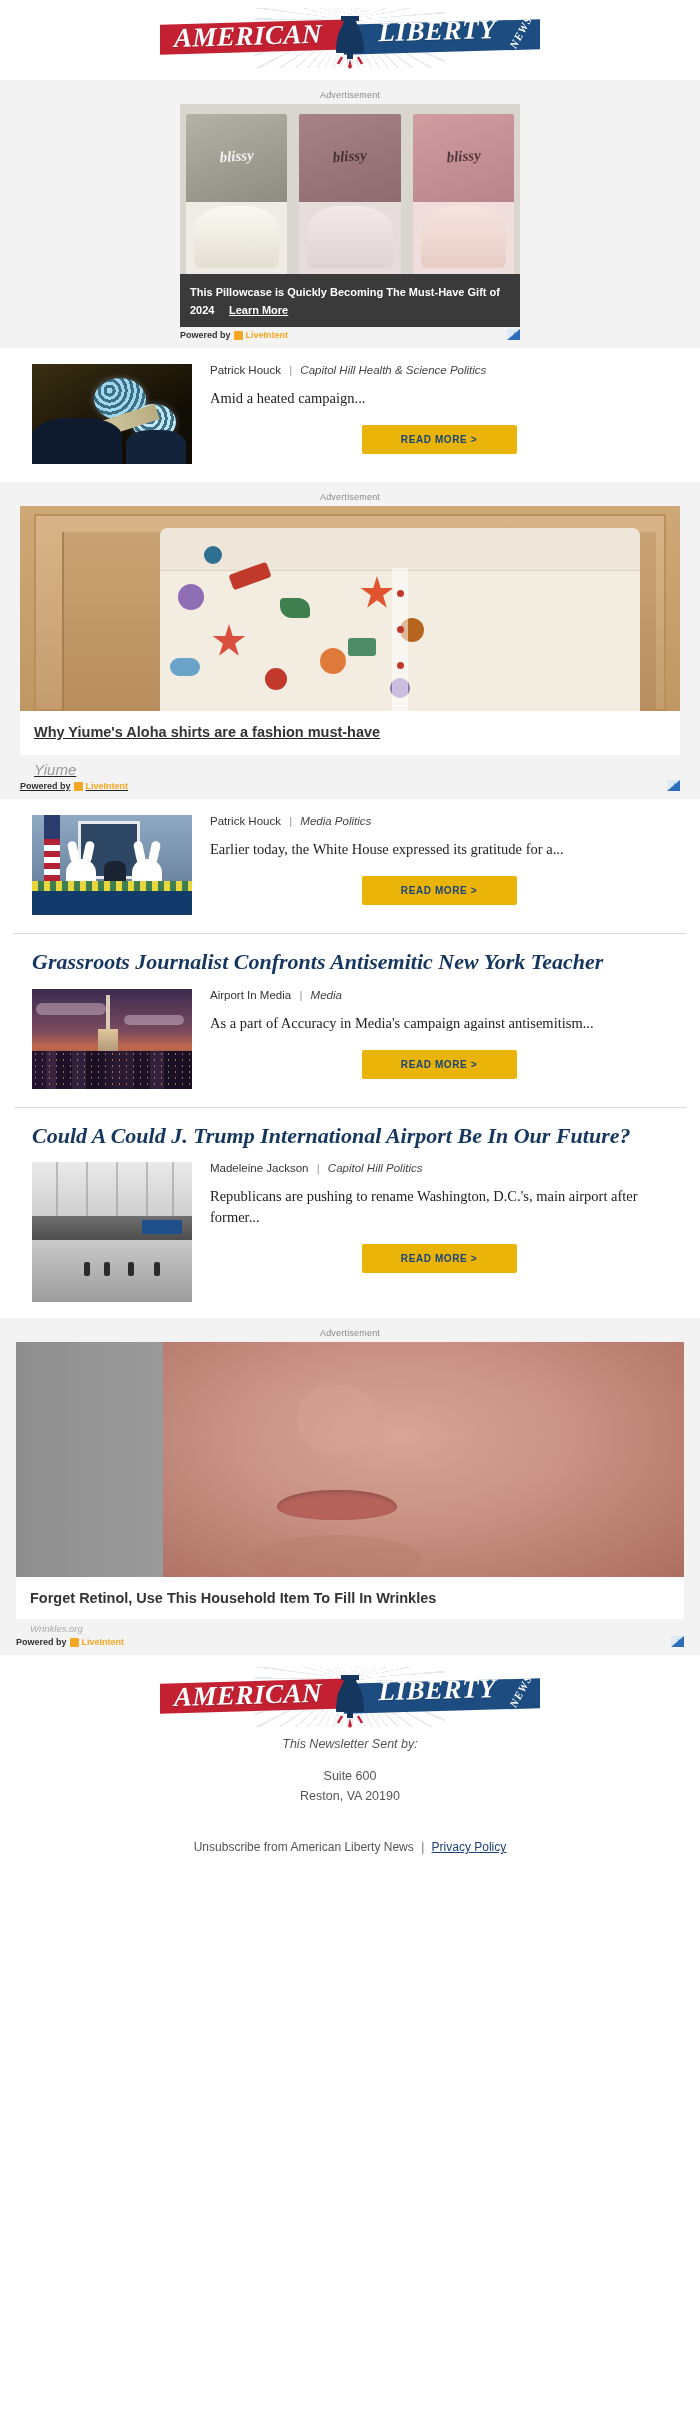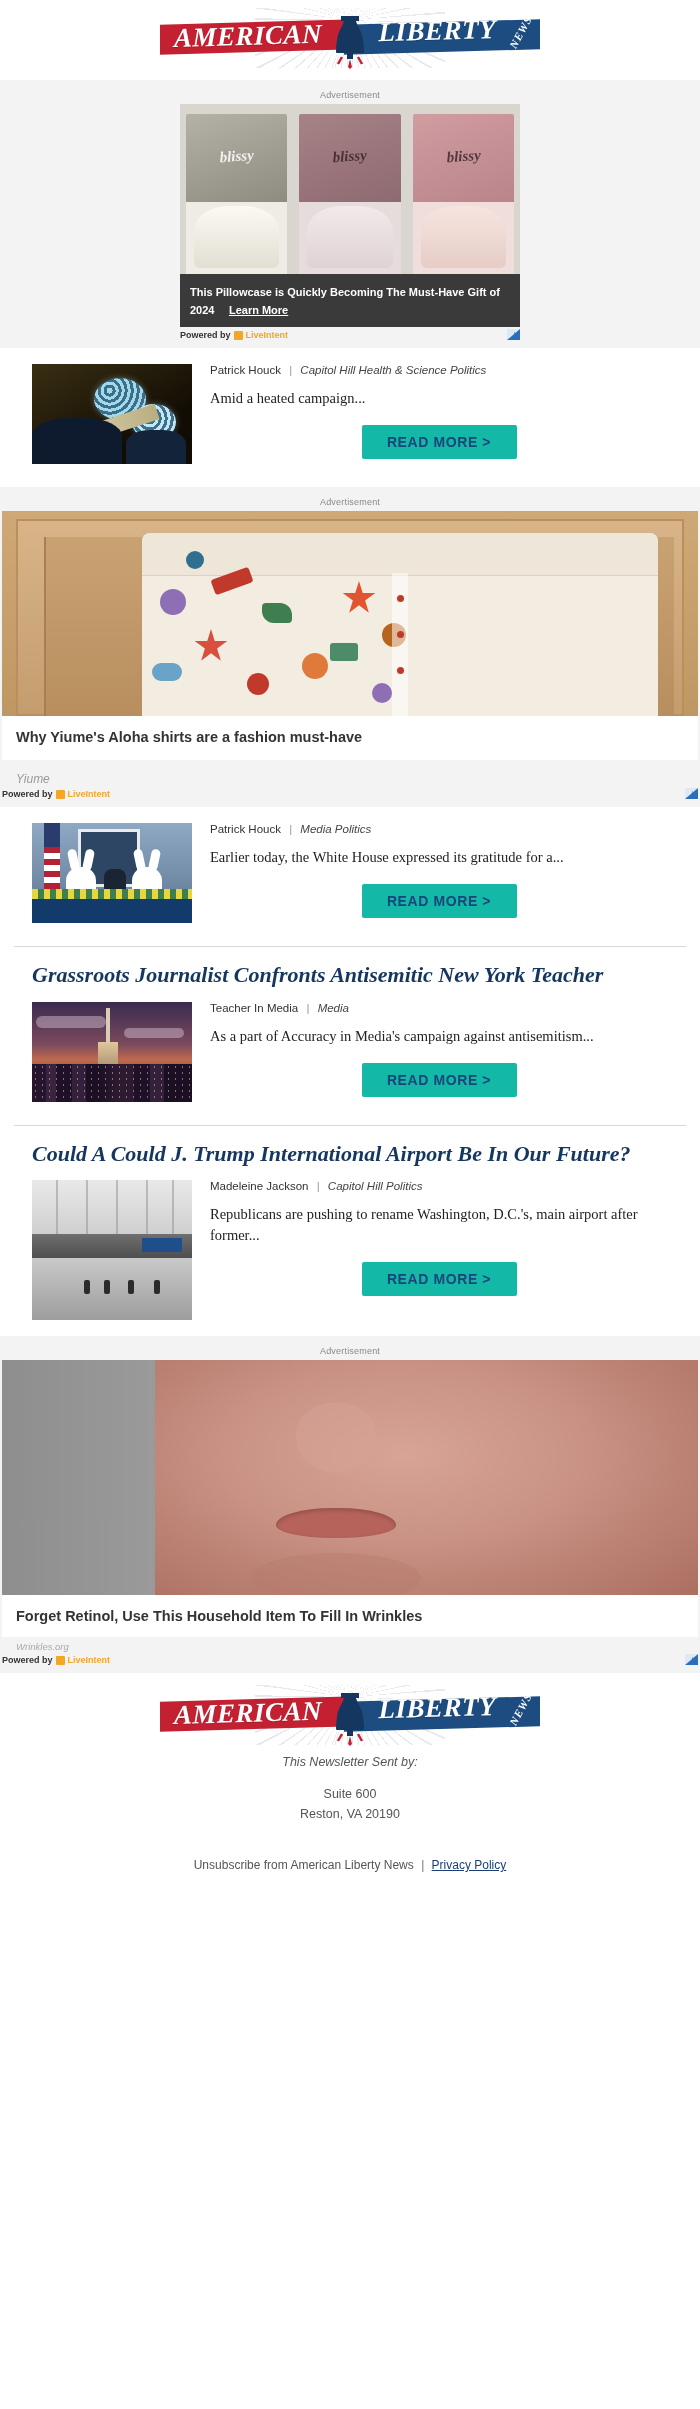--- a/index.html
+++ b/index.html
@@ -169,21 +169,21 @@
   }
   .btnr { position:absolute; left:50%; width:7px; height:7px; margin-left:-3.5px;
           background:#c0392b; border-radius:50%; }
   .ad2-caption {
     background:#fff; padding:12px 14px 14px 14px;
   }
   .ad2-caption .headline {
     font-family:"Liberation Sans", sans-serif; font-weight:700;
     font-size:14.5px; color:#333;
   }
-  .ad2-brand { font-size:12px; color:#999; font-style:italic; padding:6px 0 0 14px;margin-top:6px; }
+  .ad2-brand { font-size:15px; color:#999; font-style:italic; padding:6px 0 0 14px; }
 
   
   .ad3-inner { width:100%; }
   .wrinkles {
     height:235px; position:relative; overflow:hidden;
     background:linear-gradient(90deg,#8e8e8e 0%, #9a9a9a 22%, #b98a7c 22%, #c39487 100%);
   }
   .face {
     position:absolute; left:22%; right:0; top:0; bottom:0;
     background:radial-gradient(ellipse at 46% 40%, #d7a496 0%, #c89183 45%, #ab6f61 100%);
@@ -231,23 +231,23 @@
     font-size:11.5px; color:#333; margin-bottom:12px;
     font-family:"Liberation Sans", sans-serif;
   }
   .byline .sep { color:#999; margin:0 5px; }
   .byline .cat { font-style:italic; color:#444; }
   .excerpt {
     font-family:"Liberation Serif", serif; font-size:14.5px;
     line-height:1.45; color:#222; margin-bottom:16px;
   }
   .readmore {
-    display:block; width:155px; margin:12px auto; background:#14b8a6;
+    display:block; width:155px; margin:12px auto; background:#eab308;
     border:none; border-radius:2px; padding:9px 0;
-    color:#18457a; font-weight:700; font-size:14px; letter-spacing:.6px;
+    color:#18457a; font-weight:700; font-size:10px; letter-spacing:.6px;
     text-align:center; cursor:pointer;
     font-family:"Liberation Sans", sans-serif;
   }
 
   
   .art-surgery { background:linear-gradient(150deg,#3a2f13,#120d04 70%); }
   .art-surgery .lamp {
     position:absolute; background:#2c2a1a; border-radius:50%;
     box-shadow:0 0 6px rgba(200,220,255,.35);
   }
@@ -463,21 +463,21 @@
           </div>
           <div class="excerpt">Amid a heated campaign...</div>
           <button class="readmore">READ MORE &gt;</button>
         </div>
       </div>
     </div>
   </div>
 
   <div class="ad-block">
     <div class="ad-label">Advertisement</div>
-    <div class="ad-inner ad2-inner" style="padding:0 2px;">
+    <div class="ad-inner ad2-inner" style="padding:0 20px;text-decoration:underline;">
       <div class="ad-creative">
         <div class="yiume">
           <span class="box-outer"></span>
           <span class="box-inner"></span>
           <span class="shirt">
             <span class="motif m1"></span>
               <span class="motif m2"></span>
               <span class="motif m3"></span>
             <span class="motif m4"></span>
               <span class="motif m5"></span>
@@ -547,21 +547,21 @@
         <div class="thumb art-nyc">
           <span class="cloud c1"></span>
             <span class="cloud c2"></span>
           <span class="spire"></span>
             <span class="tower"></span>
           <span class="skyline"></span>
             <span class="lights"></span>
         </div>
         <div class="article-right">
           <div class="byline">
-            <span>Teacher In Media</span>
+            <span>Airport In Media</span>
             <span class="sep">|</span>
             <span class="cat">Media</span>
           </div>
           <div class="excerpt">As a part of Accuracy in Media's campaign against antisemitism...</div>
           <button class="readmore">READ MORE &gt;</button>
         </div>
       </div>
     </div>
 
     <div class="article">
@@ -591,21 +591,21 @@
           <div class="excerpt">Republicans are pushing to rename Washington, D.C.'s, main airport after former...</div>
           <button class="readmore">READ MORE &gt;</button>
         </div>
       </div>
     </div>
 
   </div>
 
   <div class="ad-block">
     <div class="ad-label">Advertisement</div>
-    <div class="ad-inner ad3-inner" style="padding:0 2px;">
+    <div class="ad-inner ad3-inner" style="padding:0 16px;">
       <div class="ad-creative">
         <div class="wrinkles">
           <span class="face"></span>
             <span class="nose"></span>
           <span class="lips"></span>
             <span class="chin"></span>
         </div>
         <div class="ad3-caption">
           <span class="headline">Forget Retinol, Use This Household Item To Fill In Wrinkles</span>
         </div>

